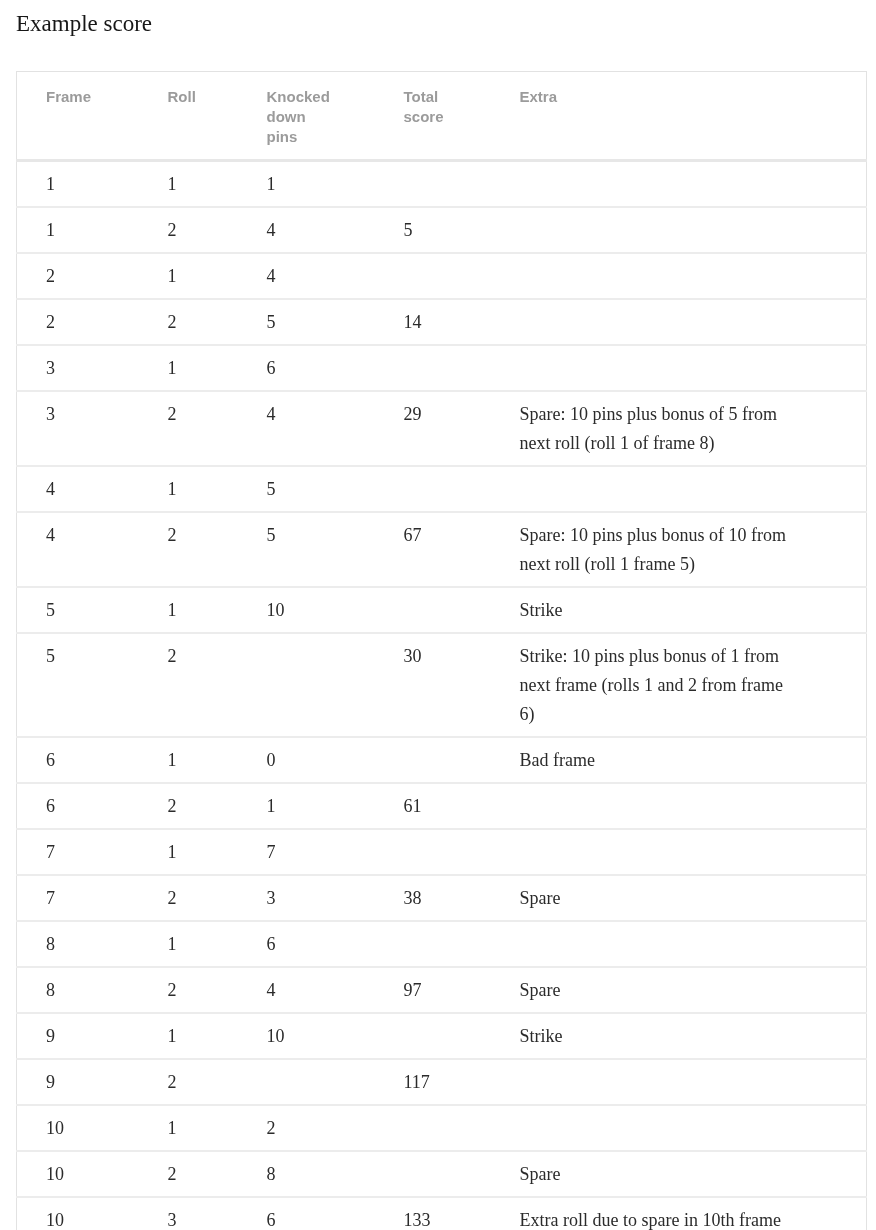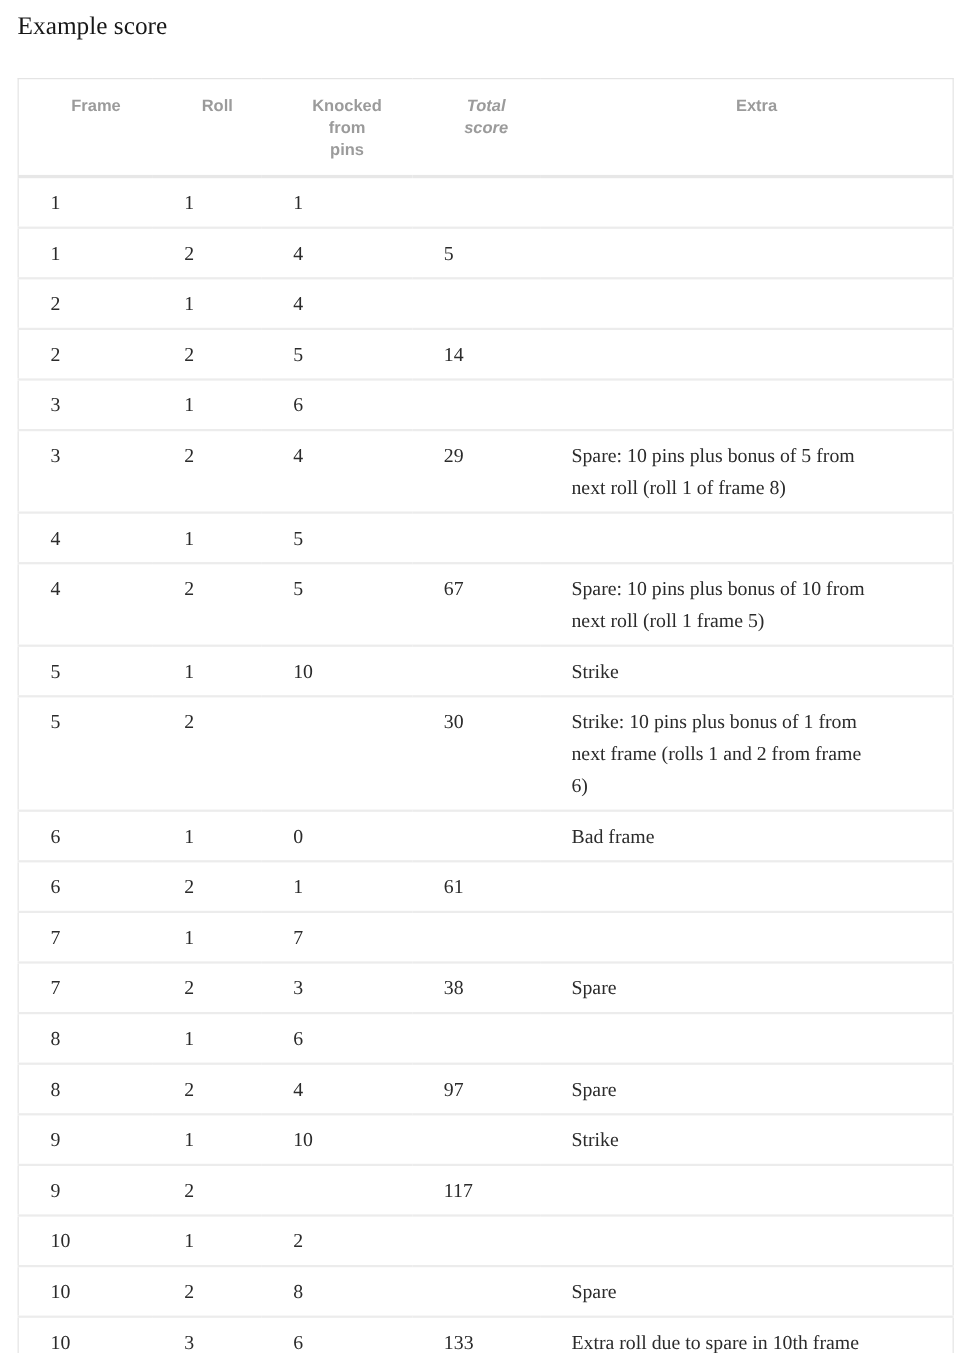--- a/index.html
+++ b/index.html
@@ -27,28 +27,28 @@
     width: 850px;
     margin-top: 35px;
     border: 1px solid #e2e2e2;
   }
   th {
     font-family: "Liberation Sans", sans-serif;
     font-weight: 700;
     font-size: 15px;
     line-height: 20px;
     color: #9b9b9b;
-    text-align: center;
+    text-align: left;
     vertical-align: top;
     padding: 15px 10px 12px 29px;
     border-bottom: 3px solid #e7e7e7;
   }
   th .hdr { display: inline-block; }
   th.h-knocked .hdr { max-width: 64px; }
-  th.h-total .hdr { max-width: 46px; font-style: italic; }
+  th.h-total .hdr { max-width: 46px; }
   td {
     font-family: "Liberation Serif", "DejaVu Serif", serif;
     font-size: 18px;
     line-height: 29px;
     color: #2b2b2b;
     vertical-align: top;
     padding: 8px 10px 7px 29px;
     border-bottom: 2px solid #ececec;
   }
   td.col-4 { padding-right: 67px; }
@@ -64,21 +64,21 @@
       <col style="width:122px">
       <col style="width:99px">
       <col style="width:137px">
       <col style="width:116px">
       <col style="width:376px">
     </colgroup>
     <thead>
       <tr>
         <th class="h-frame"><span class="hdr">Frame</span></th>
         <th class="h-roll"><span class="hdr">Roll</span></th>
-        <th class="h-knocked"><span class="hdr">Knocked from pins</span></th>
+        <th class="h-knocked"><span class="hdr">Knocked down pins</span></th>
         <th class="h-total"><span class="hdr">Total score</span></th>
         <th class="h-notes"><span class="hdr">Extra</span></th>
       </tr>
     </thead>
     <tbody>
         <tr>
           <td class="col-0">1</td>
           <td class="col-1">1</td>
           <td class="col-2">1</td>
           <td class="col-3"></td>

